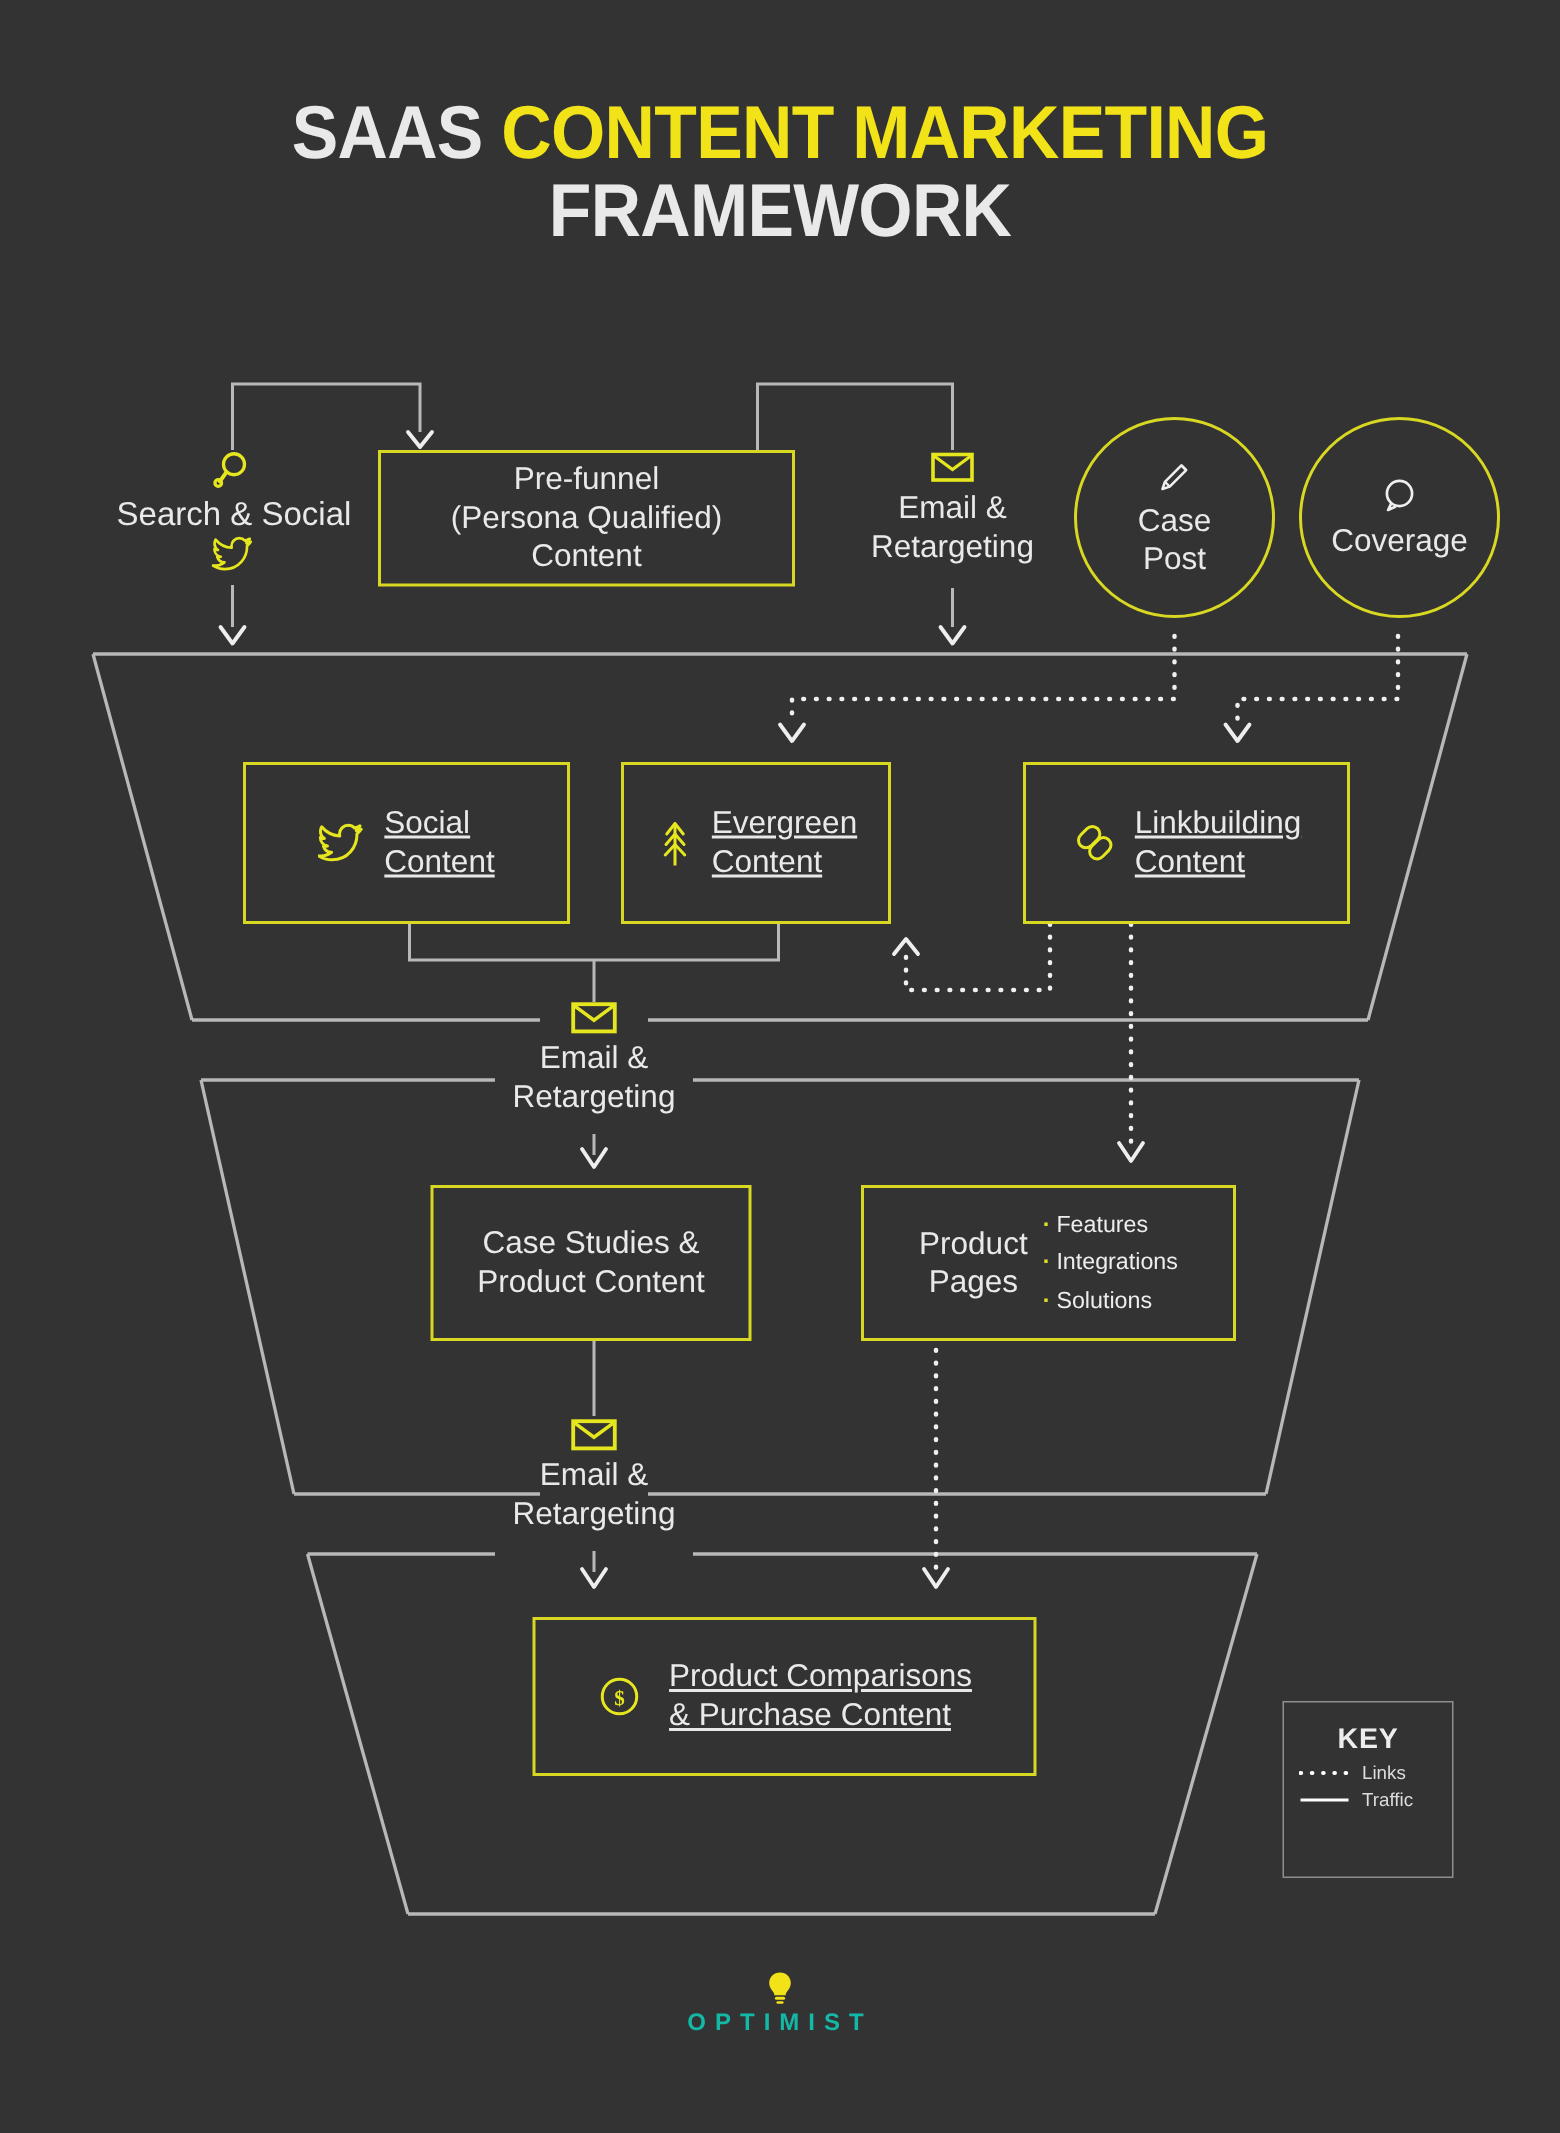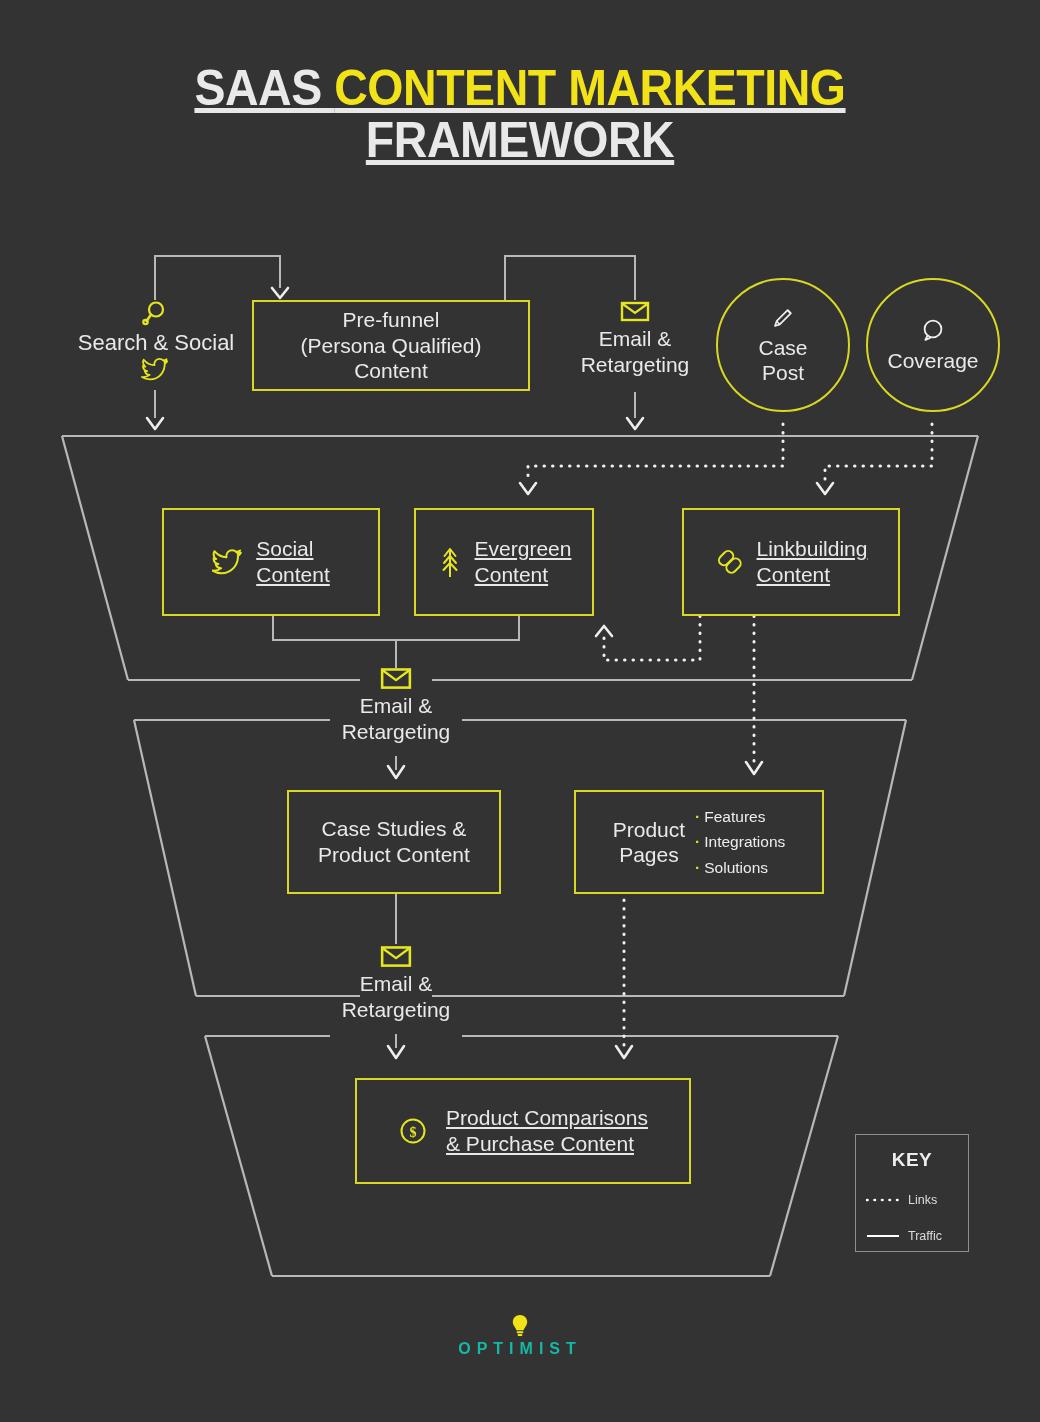--- a/index.html
+++ b/index.html
@@ -30,21 +30,20 @@
   }
   .abs { position: absolute; }
 
   
   .title-wrap {
     position: absolute;
     left: 0; top: 62px;
     width: 1040px;
     text-align: center;
     line-height: 1.04;
-    text-decoration: underline;
   }
   .title-line {
     font-family: "Liberation Sans Narrow", "Liberation Sans", sans-serif;
     font-weight: bold;
     font-size: 50px;
     letter-spacing: -0.5px;
     transform: scaleX(0.93);
     transform-origin: center;
   }
   .t-white { color: #e9e9e9; }
@@ -159,21 +158,21 @@
   #key-title {
     font-size: 19px;
     font-weight: bold;
     letter-spacing: 0.5px;
     color: #ededed;
   }
   .key-row {
     display: flex;
     align-items: center;
     gap: 8px;
-    margin-top: 22px;
+    margin-top: 4px;
     width: 92px;
     text-align: center;
   }
   .key-sample { width: 34px; height: 10px; flex: none; }
   .key-label { font-size: 12.5px; color: #dddddd; }
 
   
   #logo {
     position: absolute;
     left: 0;

